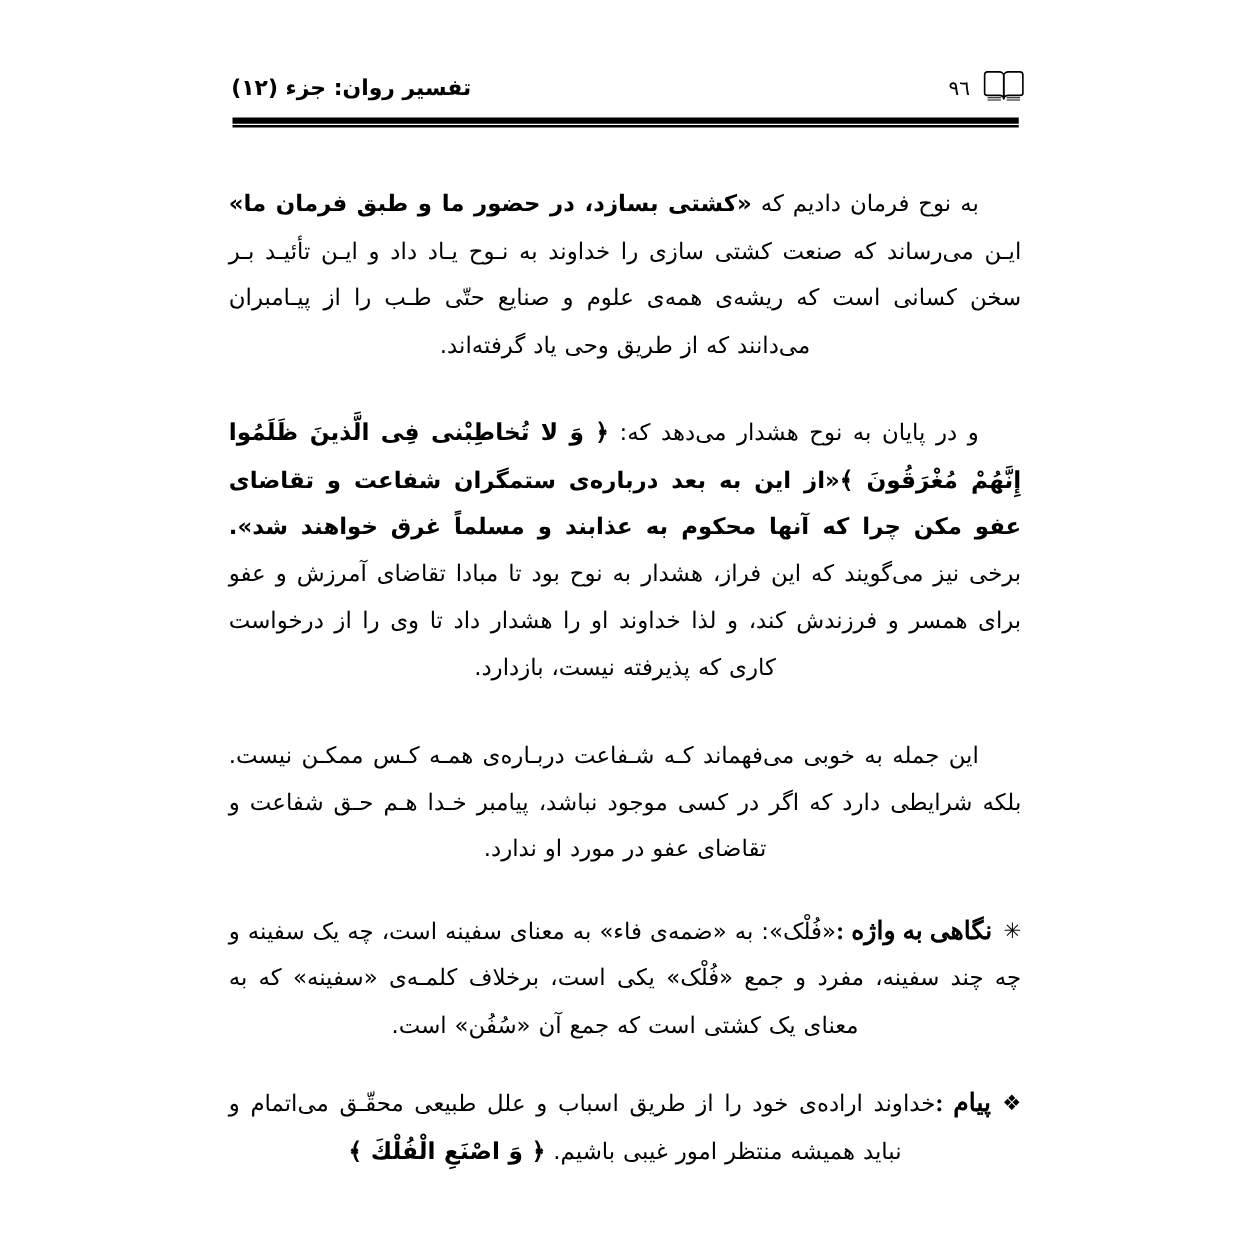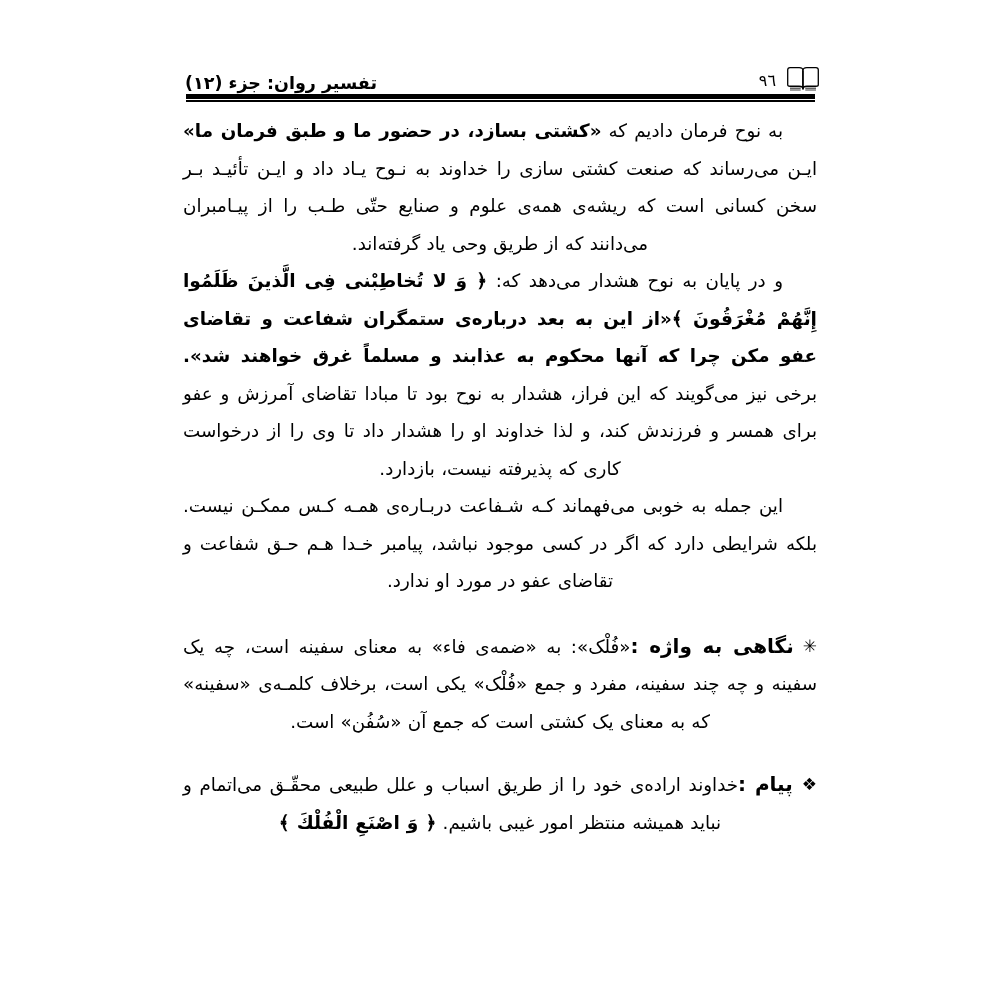--- a/index.html
+++ b/index.html
@@ -27,21 +27,21 @@
 
   
   .page-header {
     position: absolute;
     top: 46px;
     left: 185px;
     right: 180px;
     height: 46px;
     display: flex;
     flex-direction: row-reverse;
-    align-items: flex-end;
+    align-items: center;
     justify-content: space-between;
   }
 
   .header-title {
     font-size: 17.5px;
     font-weight: bold;
     letter-spacing: 0;
     line-height: 1.2;
     direction: rtl;
     white-space: nowrap;
@@ -103,20 +103,21 @@
     margin: 0 0 0 0;
     font-size: 18.3px;
     line-height: 37.5px;
     text-align: justify;
     text-indent: 0;
     word-spacing: 0.5px;
   }
 
   p.indent {
     text-indent: 34px;
+    margin-top: 33px;
   }
 
   .b { font-weight: bold; }
 
   .arabic {
     font-weight: bold;
     font-size: 18.6px;
   }
 
   .marker {
@@ -124,20 +125,21 @@
     font-weight: bold;
     line-height: 1;
     display: inline-block;
     transform: translateY(-1px);
     padding-left: 9px;
   }
 
   .section-title {
     font-weight: bold;
     font-size: 20px;
+    font-family: Liberation Serif, serif;
   }
 
   .spacer-block { height: 28px; }
   .spacer-small { height: 26px; }
   .tl-center { text-align-last: center; }
 </style>
 </head>
 <body>
 
 <div class="page">

